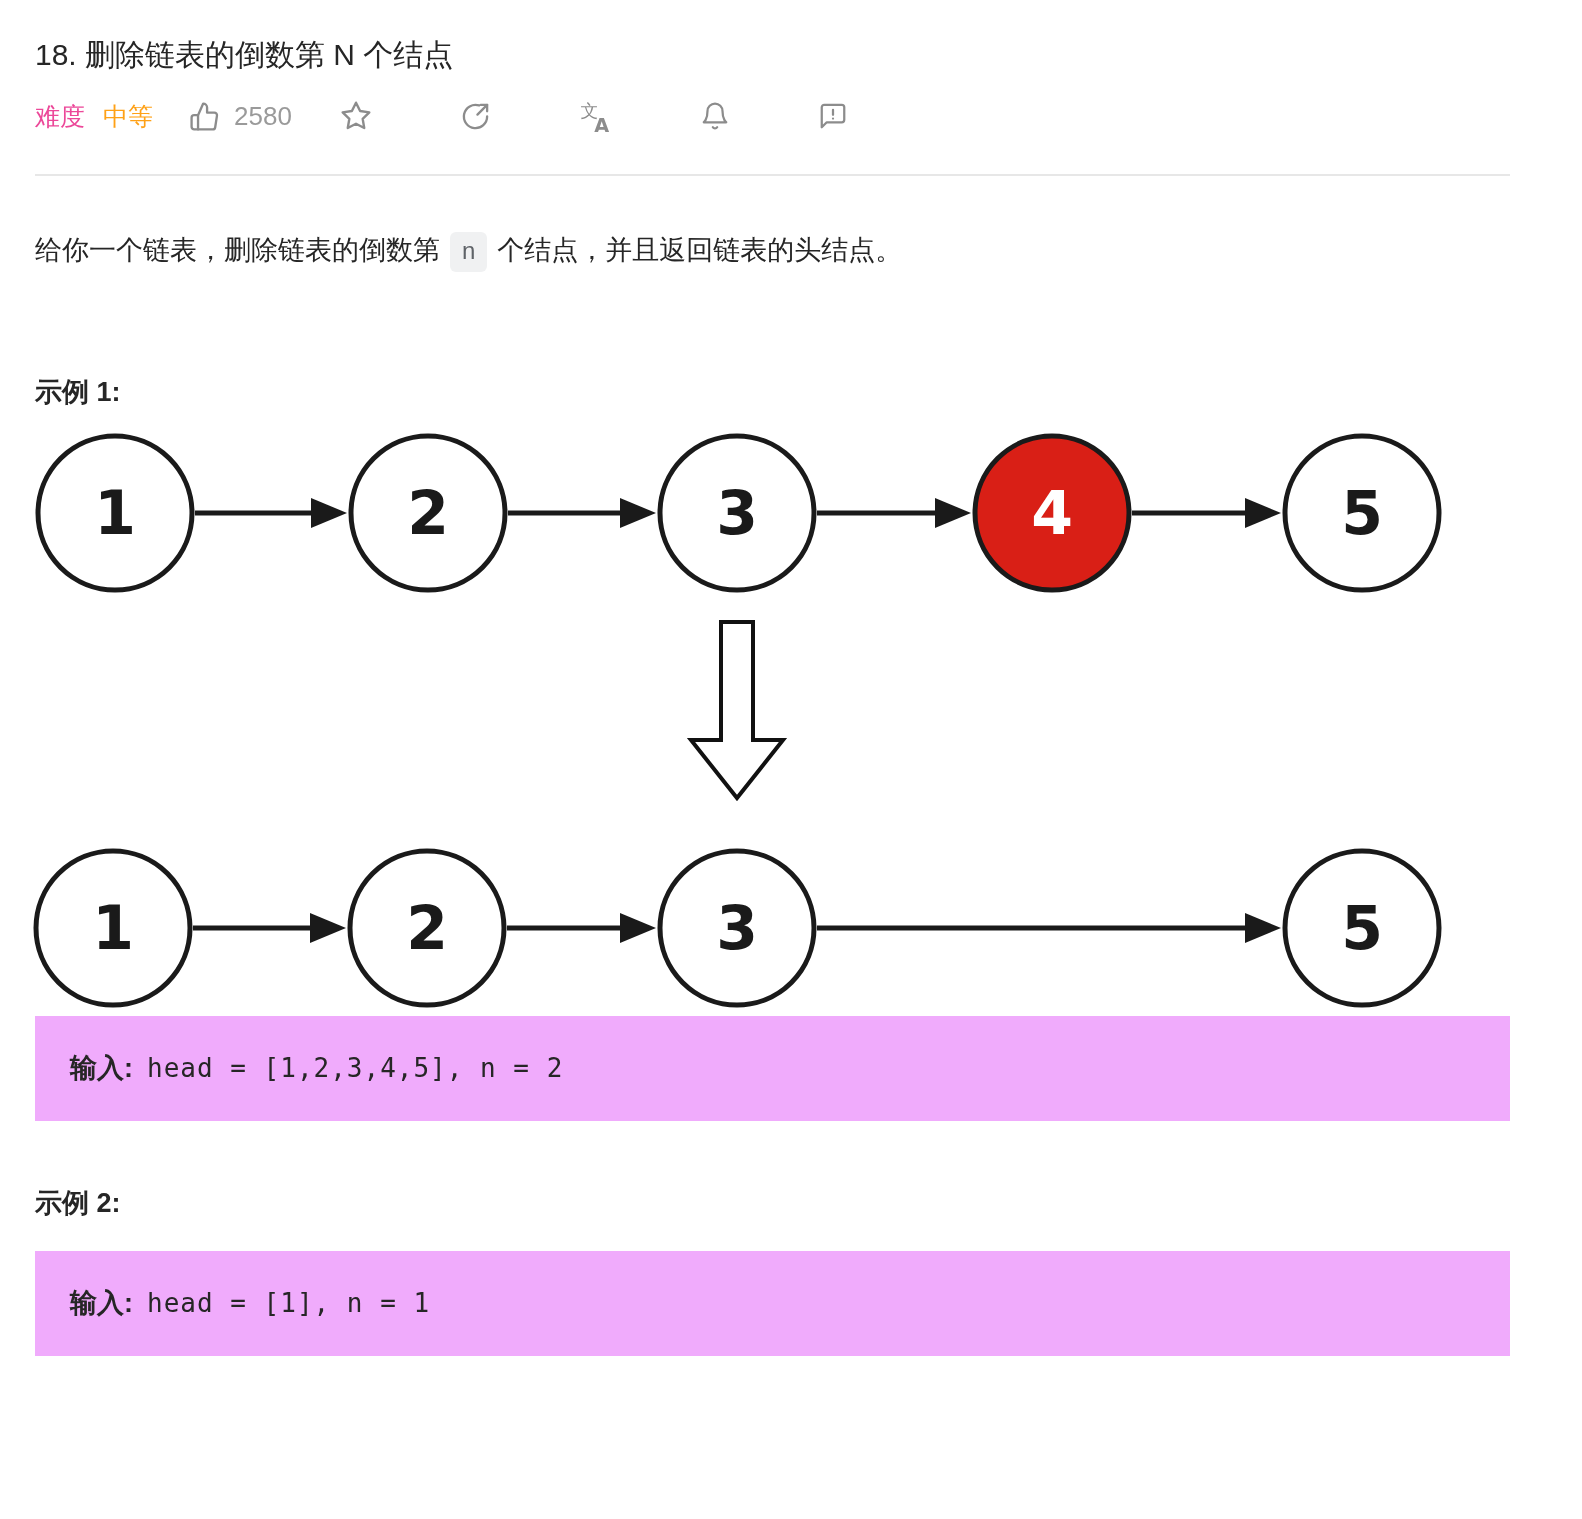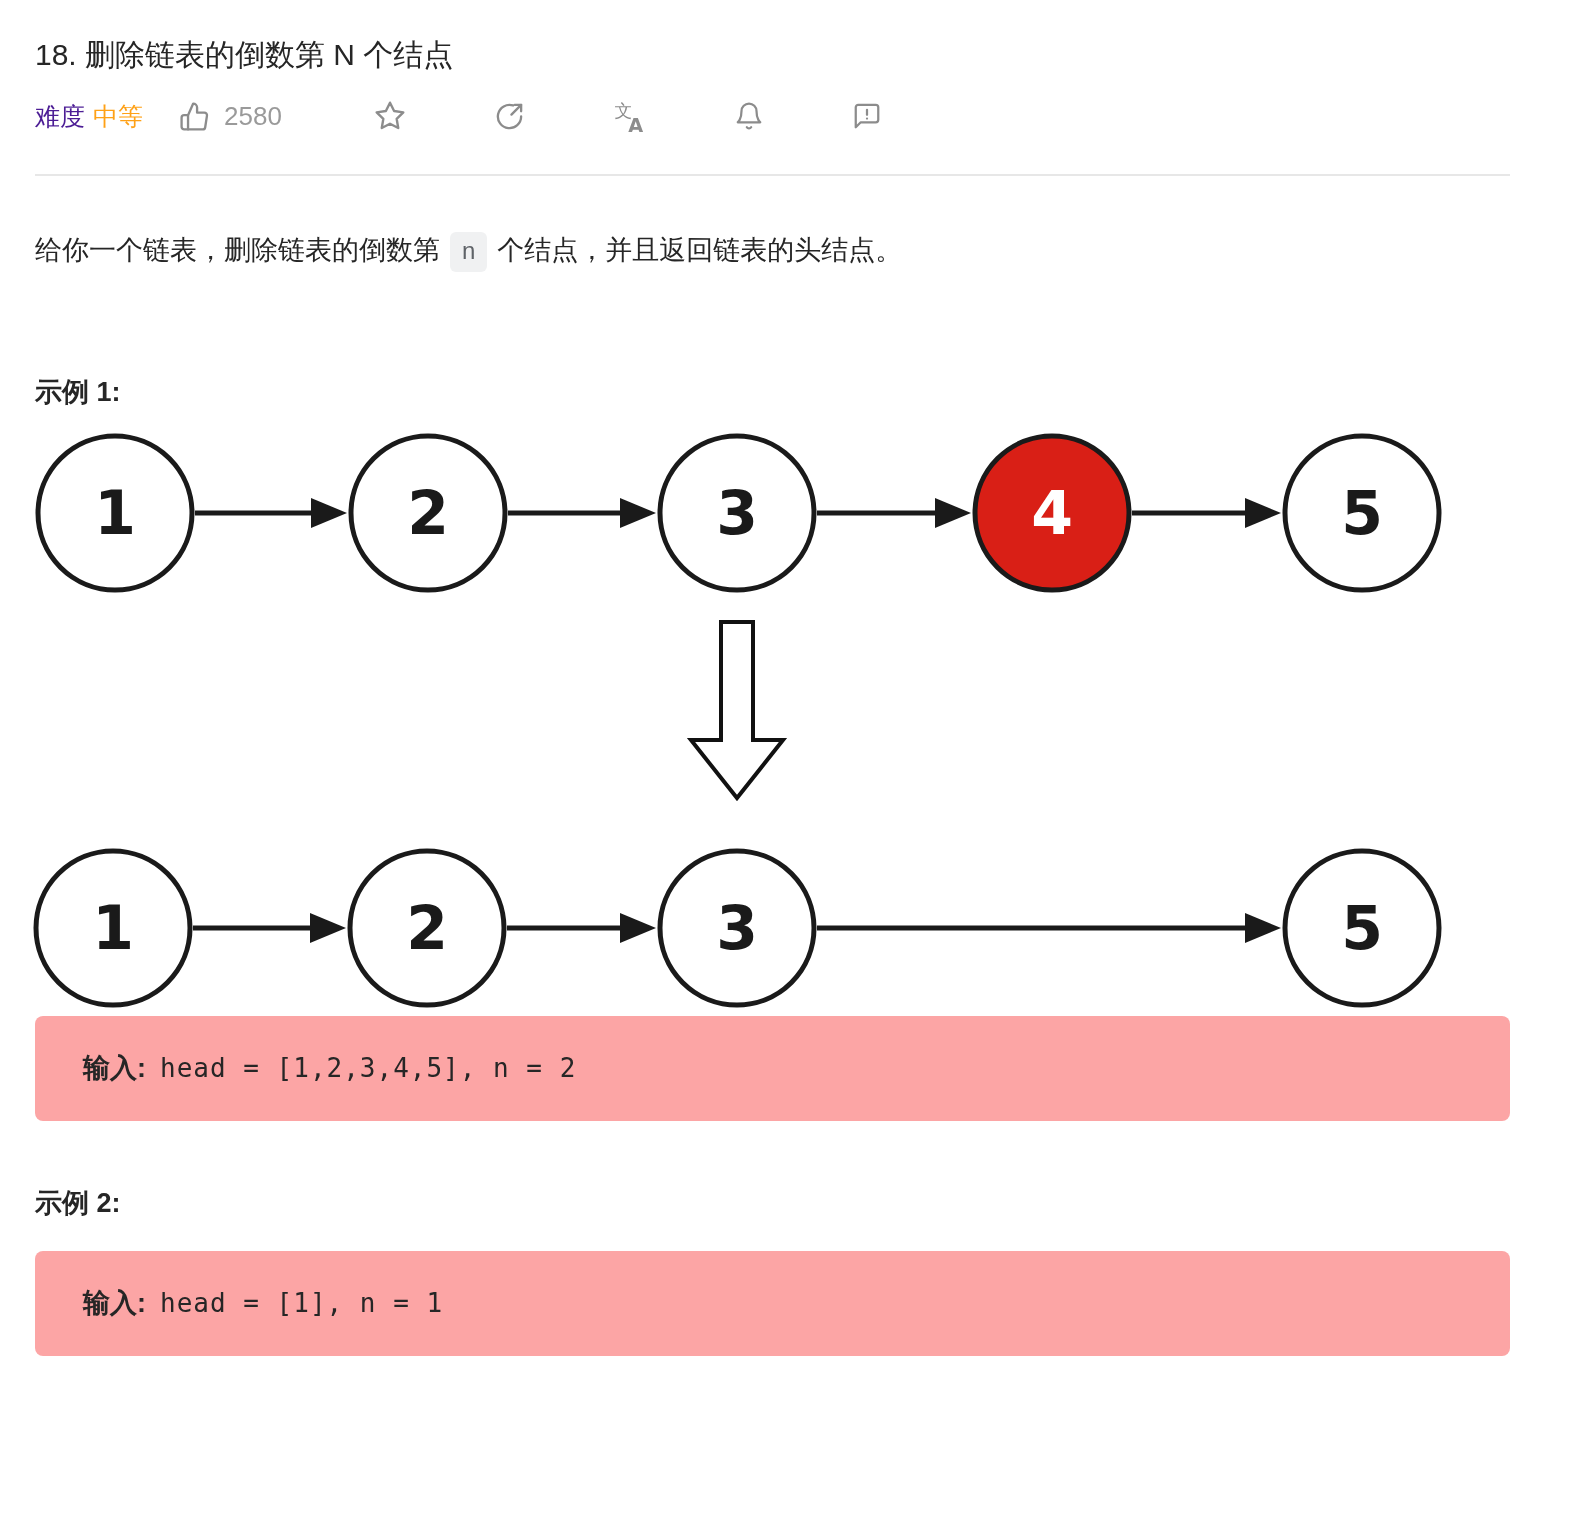--- a/index.html
+++ b/index.html
@@ -9,23 +9,23 @@
     font-family:"Liberation Sans","DejaVu Sans",sans-serif;
     color:#262626; overflow:hidden;
   }
   .title {
     margin:36px 72px 0 35px; font-size:30px; font-weight:500;
     color:#262626; line-height:38px;
   }
   .meta-row {
     display:flex; align-items:center; margin:24px 72px 0 35px; height:36px;
   }
-  .diff-label { font-size:25px; color:#4c1d95; margin-right:8px; }
+  .diff-label { font-size:25px; color:#ec4899; margin-right:18px; }
   .diff-value { font-size:25px; font-weight:500; margin-right:36px; }
-  .like-group { display:flex; align-items:center; margin-right:92px; cursor:pointer; }
+  .like-group { display:flex; align-items:center; margin-right:48px; cursor:pointer; }
   .like-count { font-size:26px; color:#9a9a9a; margin-left:14px; }
   .icon-btn {
     background:none; border:none; padding:0; margin:0 88px 0 0;
     cursor:pointer; display:flex; align-items:center; height:32px;
   }
   .icon-btn:last-child { margin-right:0; }
   .icon-btn svg, .like-group svg { display:block; }
   .divider {
     border:none; border-top:2px solid #e7e7e7;
     margin:40px 72px 0 35px;
@@ -37,22 +37,22 @@
     display:inline-block; background:#f0f1f2; color:#5f6368;
     border-radius:6px; padding:1px 12px 3px 12px; margin:0 10px;
     font-size:24px; line-height:36px;
   }
   .example-heading {
     margin:102px 72px 0 35px; font-size:27px; font-weight:700; color:#262626;
   }
   .example-heading.second { margin-top:64px; }
   .diagram-wrap { margin-top:20px; width:1582px; height:580px; }
   .code-block {
-    margin:6px 72px 0 35px; background:#fca5a5; border-radius:8px;
-    padding:26px 48px;
+    margin:6px 72px 0 35px; background:#f0abfc; border-radius:0;
+    padding:26px 35px;
   }
   .code-block.second { margin-top:30px; }
   .code-line { font-size:26px; line-height:53px; white-space:pre; }
   .code-label {
     font-weight:700; font-size:27px; color:#262626; margin-right:14px;
     font-family:"Liberation Sans","DejaVu Sans",sans-serif;
   }
   .code-value {
     font-family:"DejaVu Sans Mono","Liberation Mono",monospace;
     color:#262626; letter-spacing:1px;

